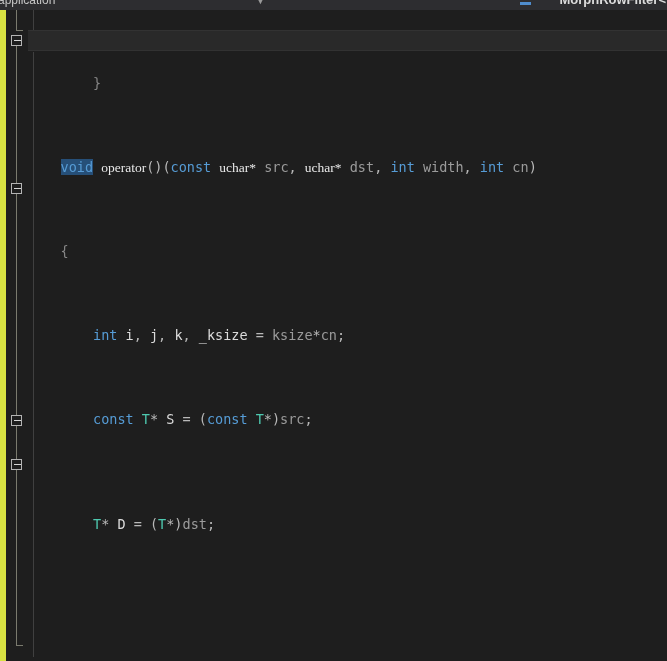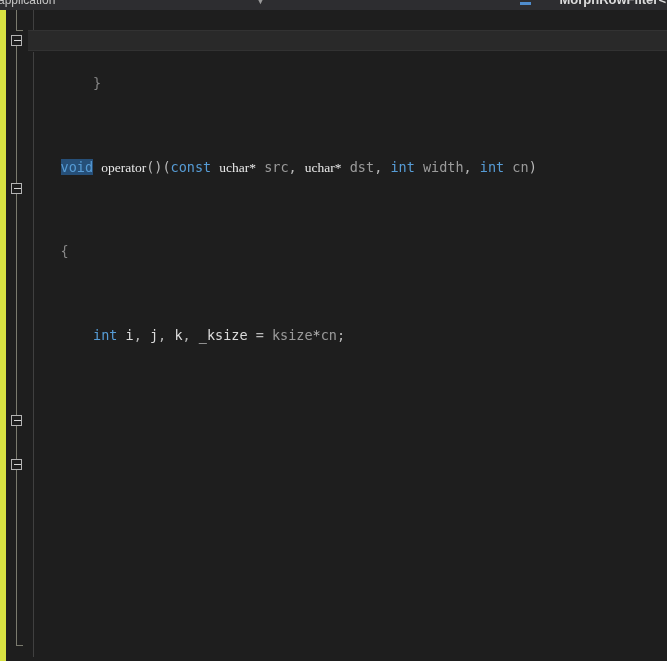--- a/index.html
+++ b/index.html
@@ -218,22 +218,24 @@
     <div class="code">
 
       <div class="line"><span class="brc">        }</span></div>
 
       <div class="line"><span class="pun">    </span><span class="cursor"></span><span class="kw sel">void</span><span class="pun"> </span><span class="fn">operator</span><span class="pun">()(</span><span class="kw">const</span><span class="pun"> </span><span class="fn">uchar*</span><span class="pun"> </span><span class="id">src</span><span class="pun">, </span><span class="fn">uchar*</span><span class="pun"> </span><span class="id">dst</span><span class="pun">, </span><span class="kw">int</span><span class="pun"> </span><span class="id">width</span><span class="pun">, </span><span class="kw">int</span><span class="pun"> </span><span class="id">cn</span><span class="pun">)</span></div>
 
       <div class="line"><span class="brc">    {</span></div>
 
       <div class="line"><span class="pun">        </span><span class="kw">int</span><span class="pun"> </span><span class="idb">i</span><span class="pun">, </span><span class="idb">j</span><span class="pun">, </span><span class="idb">k</span><span class="pun">, </span><span class="idb">_ksize</span><span class="pun"> = </span><span class="id">ksize</span><span class="pun">*</span><span class="id">cn</span><span class="pun">;</span></div>
 
-
-
+      <div class="line"><span class="pun">        </span><span class="kw">const</span><span class="pun"> </span><span class="typ">T</span><span class="pun">* </span><span class="idb">S</span><span class="pun"> = (</span><span class="kw">const</span><span class="pun"> </span><span class="typ">T</span><span class="pun">*)</span><span class="id">src</span><span class="pun">;</span></div>
+
+
+      <div class="line"><span class="pun">        </span><span class="typ">T</span><span class="pun">* </span><span class="idb">D</span><span class="pun"> = (</span><span class="typ">T</span><span class="pun">*)</span><span class="id">dst</span><span class="pun">;</span></div>
 
       
 
       
 
       
 
       
 
       

